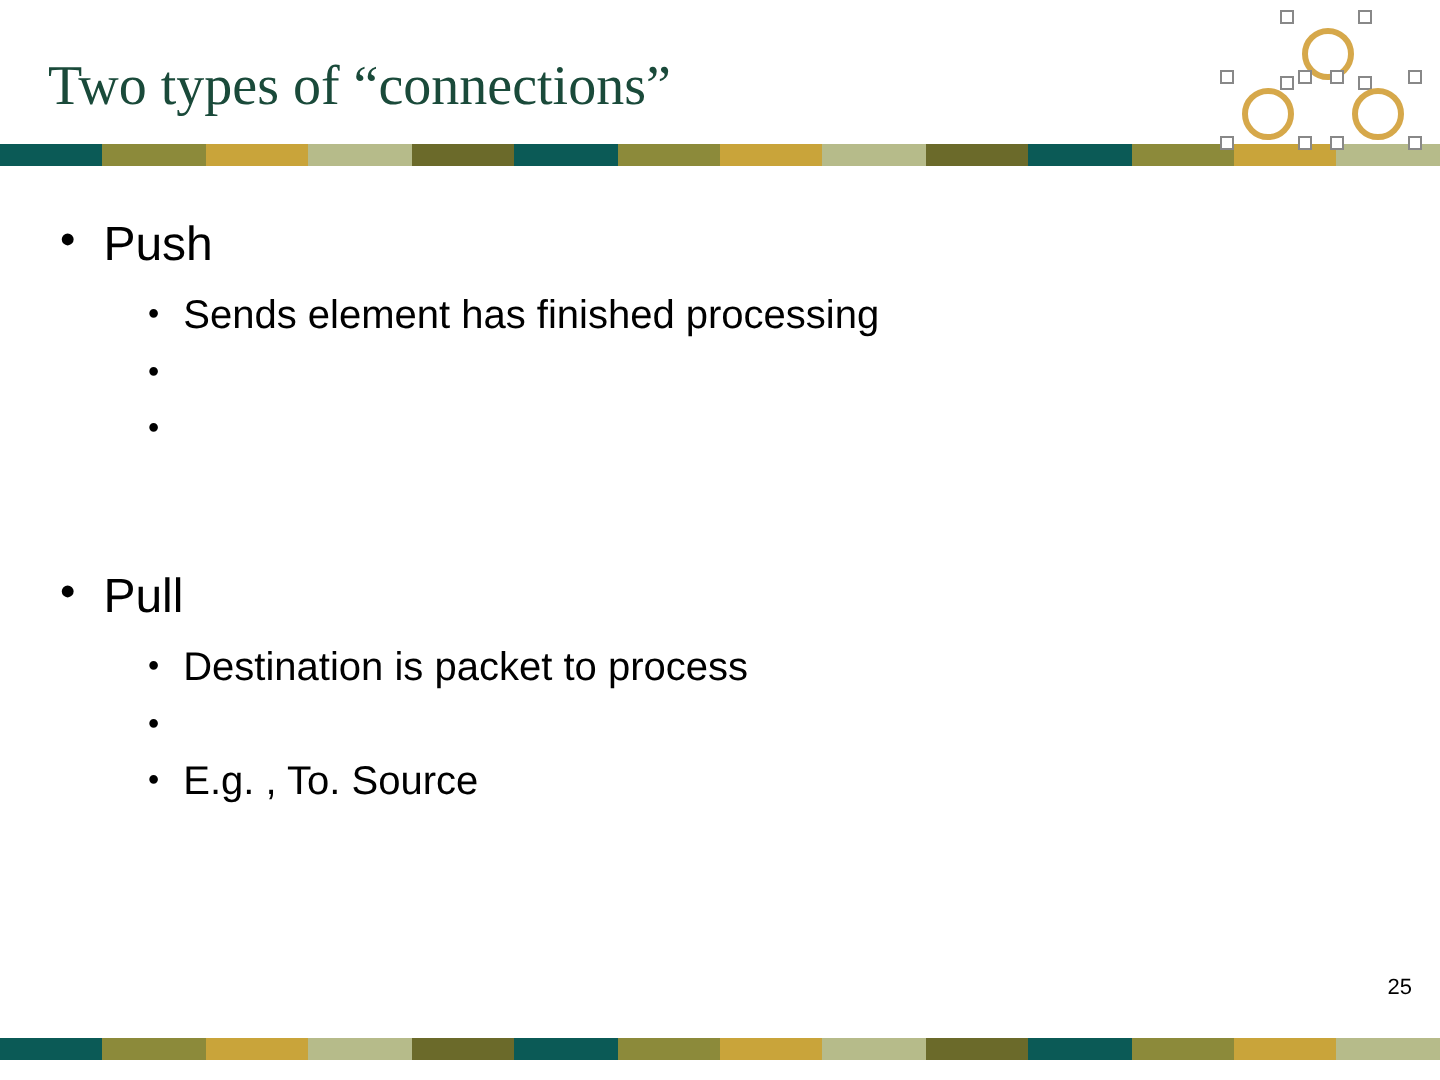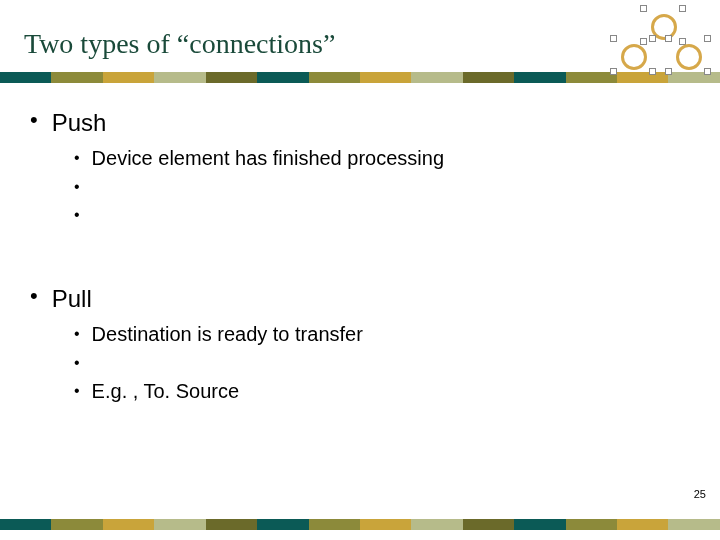--- a/index.html
+++ b/index.html
@@ -153,40 +153,40 @@
 </div>
 
 <div class="content">
   <div class="l1">
     <span class="bullet">•</span>
     <span>Push</span>
   </div>
   <div class="l2-list">
     <div class="l2">
       <span class="bullet">•</span>
-      <span>Device element has finished processing</span>
+      <span>Sends element has finished processing</span>
     </div>
     <div class="l2">
       <span class="bullet">•</span>
     </div>
     <div class="l2">
       <span class="bullet">•</span>
     </div>
   </div>
 
   <div class="section-gap"></div>
 
   <div class="l1">
     <span class="bullet">•</span>
     <span>Pull</span>
   </div>
   <div class="l2-list">
     <div class="l2">
       <span class="bullet">•</span>
-      <span>Destination is ready to transfer</span>
+      <span>Destination is packet to process</span>
     </div>
     <div class="l2">
       <span class="bullet">•</span>
     </div>
     <div class="l2">
       <span class="bullet">•</span>
       <span>E.g. , To. Source</span>
     </div>
   </div>
 </div>

